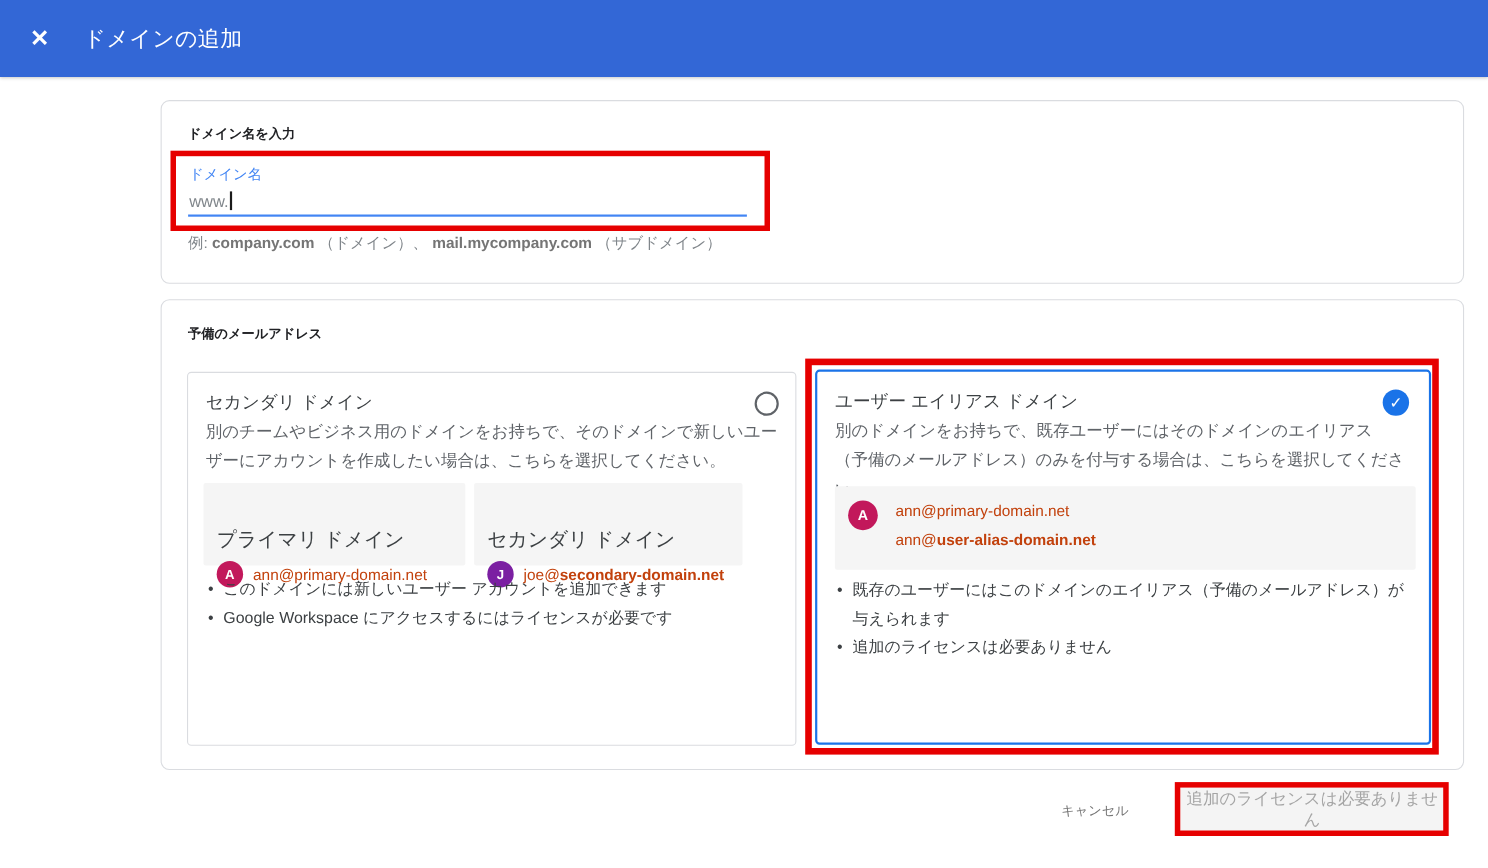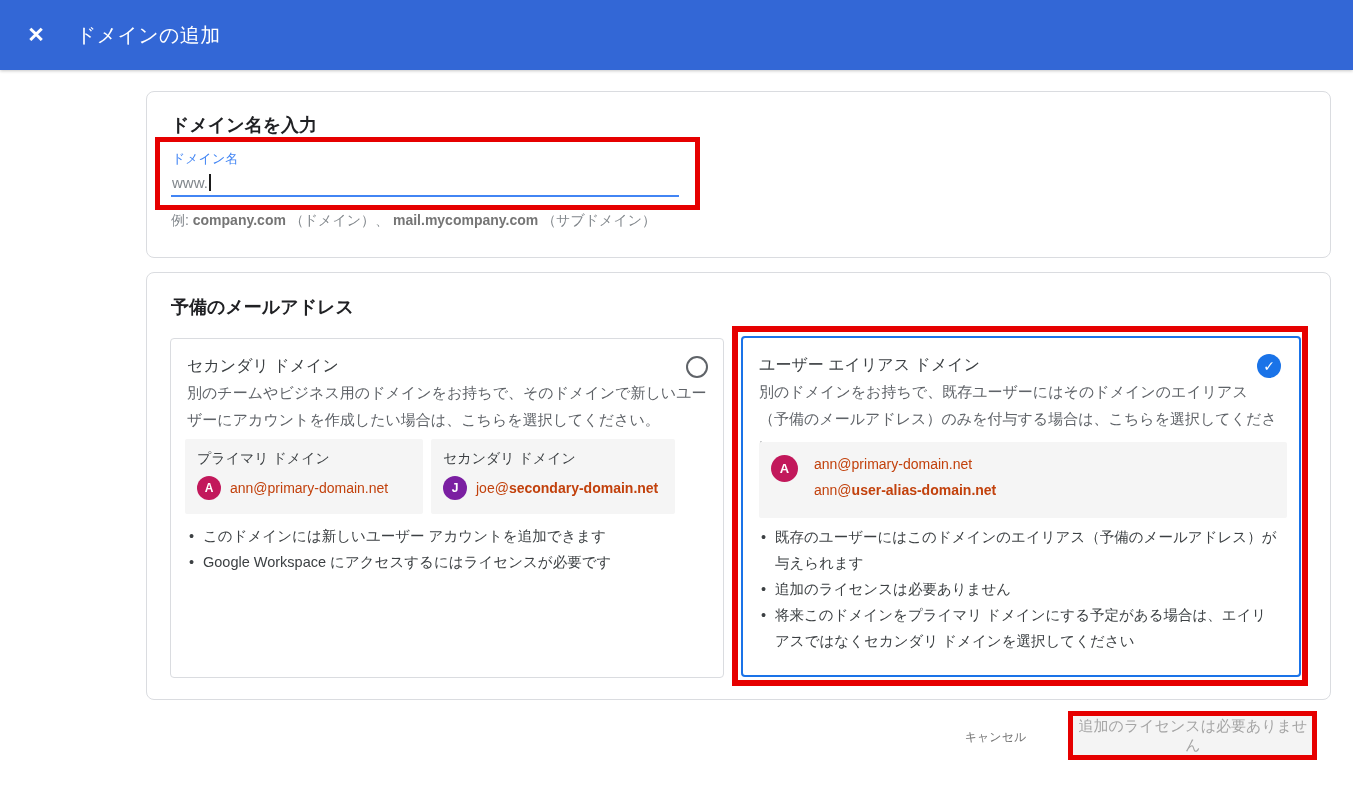--- a/index.html
+++ b/index.html
@@ -13,21 +13,21 @@
             box-shadow:0 1px 3px rgba(0,0,0,0.22); }
   .appbar .close { color:#fff; font-size:21px; font-weight:bold; width:32px; height:32px;
                    display:flex; align-items:center; justify-content:center; cursor:pointer;
                    background:none; border:none; }
   .appbar .title { color:#fff; font-size:20px; margin-left:24px; letter-spacing:.3px; }
 
   
   .card { position:absolute; background:#fff; border:1px solid #dadce0; border-radius:8px; }
   .card1 { left:146px; top:91px; width:1185px; height:167px; }
   .card2 { left:146px; top:272px; width:1185px; height:428px; }
-  .card-heading { position:absolute; left:24px; font-size:18px; color:#202124; }
+  .card-heading { position:absolute; left:24px; font-size:12px; color:#202124; }
 
   
   .field-label { position:absolute; left:25px; top:58px; font-size:13px; color:#4285f4; }
   .field-value { position:absolute; left:25px; top:82px; font-size:15px; color:#80868b; }
   .caret { display:inline-block; width:2px; height:17px; background:#1b1b1b; vertical-align:-3px; margin-left:1px; }
   .field-underline { position:absolute; left:24px; top:103px; width:508px; height:2px; background:#4285f4; }
   .field-hint { position:absolute; left:24px; top:120px; font-size:14px; color:#80868b; }
   .field-hint b { font-weight:700; color:#757575; }
 
   
@@ -39,21 +39,21 @@
            border:2px solid #5f6368; background:#fff; cursor:pointer; }
   .checkmark { position:absolute; right:18px; top:16px; width:24px; height:24px; border-radius:50%;
                background:#1a73e8; color:#fff; display:flex; align-items:center; justify-content:center;
                font-size:14px; font-weight:bold; cursor:pointer; }
   .option-desc { position:absolute; left:16px; top:40px; width:524px; font-size:15px;
                  line-height:27px; color:#5f6368; }
   .option-right .option-desc { width:518px; }
 
   
   .sample { position:absolute; background:#f5f5f5; border-radius:2px; }
-  .sample .sample-label { font-size:14px; color:#3c4043; }
+  .sample .sample-label { font-size:18px; color:#3c4043;margin-top:28px; }
   .avatar { border-radius:50%; color:#fff; display:flex; align-items:center; justify-content:center;
             font-size:12px; font-weight:bold; }
   .avatar-a { background:#c2185b; }
   .avatar-j { background:#7b1fa2; }
   .email { font-size:14px; color:#c2410c; }
   .email b { font-weight:700; }
 
   .sample-l1 { left:14px; top:100px; width:238px; height:75px; padding:11px 12px; }
   .sample-l2 { left:260px; top:100px; width:244px; height:75px; padding:11px 12px; }
   .sample-l1 .row, .sample-l2 .row { display:flex; align-items:center; margin-top:8px; }
@@ -153,21 +153,20 @@
           <span class="email">ann@primary-domain.net</span>
           <span class="email">
             <span>ann@</span><b>user-alias-domain.net</b>
           </span>
         </div>
       </div>
 
       <ul class="bullets">
         <li>既存のユーザーにはこのドメインのエイリアス（予備のメールアドレス）が与えられます</li>
         <li>追加のライセンスは必要ありません</li>
-        <li>将来このドメインをプライマリ ドメインにする予定がある場合は、エイリアスではなくセカンダリ ドメインを選択してください</li>
       </ul>
     </div>
   </section>
 
   <button class="cancel-btn">キャンセル</button>
   <button class="submit-btn" aria-disabled="true">追加のライセンスは必要ありません</button>
 
   <div class="anno anno-field"></div>
   <div class="anno anno-option"></div>
   <div class="anno anno-submit"></div>

